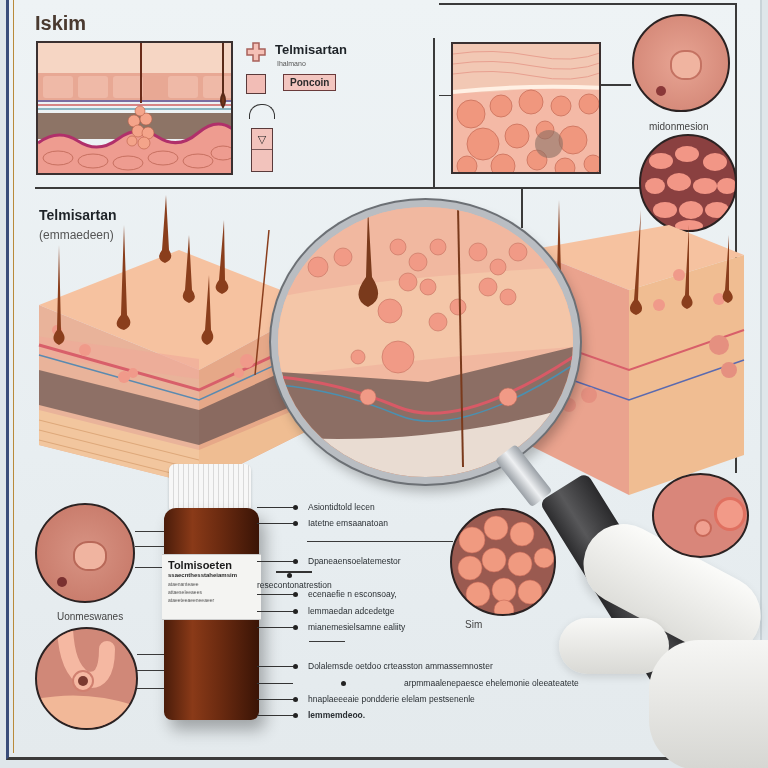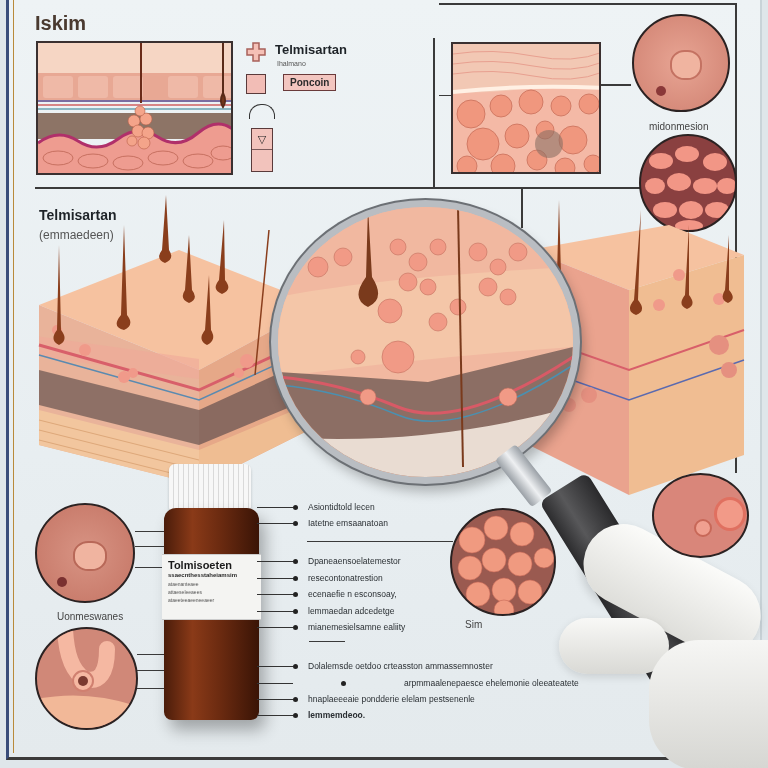--- a/index.html
+++ b/index.html
@@ -314,21 +314,21 @@
       <div class="dot"></div>
     <span class="small-text">Iatetne emsaanatoan</span>
   </div>
   <div class="line" style="left:298px;top:541px;width:146px;height:1px;"></div>
 
   <div class="bullet-row" style="left:248px;top:554px;">
     <div class="lead" style="width:36px;"></div>
       <div class="dot"></div>
     <span class="small-text">Dpaneaensoelatemestor</span>
   </div>
-  <div class="bullet-row" style="left:248px;top:571px;">
+  <div class="bullet-row" style="left:248px;top:571px;flex-direction:column;">
     <div class="lead" style="width:36px;"></div>
       <div class="dot"></div>
     <span class="small-text">resecontonatrestion</span>
   </div>
   <div class="bullet-row" style="left:248px;top:587px;">
     <div class="lead" style="width:36px;"></div>
       <div class="dot"></div>
     <span class="small-text">ecenaefie n esconsoay,</span>
   </div>
   <div class="bullet-row" style="left:248px;top:604px;">

